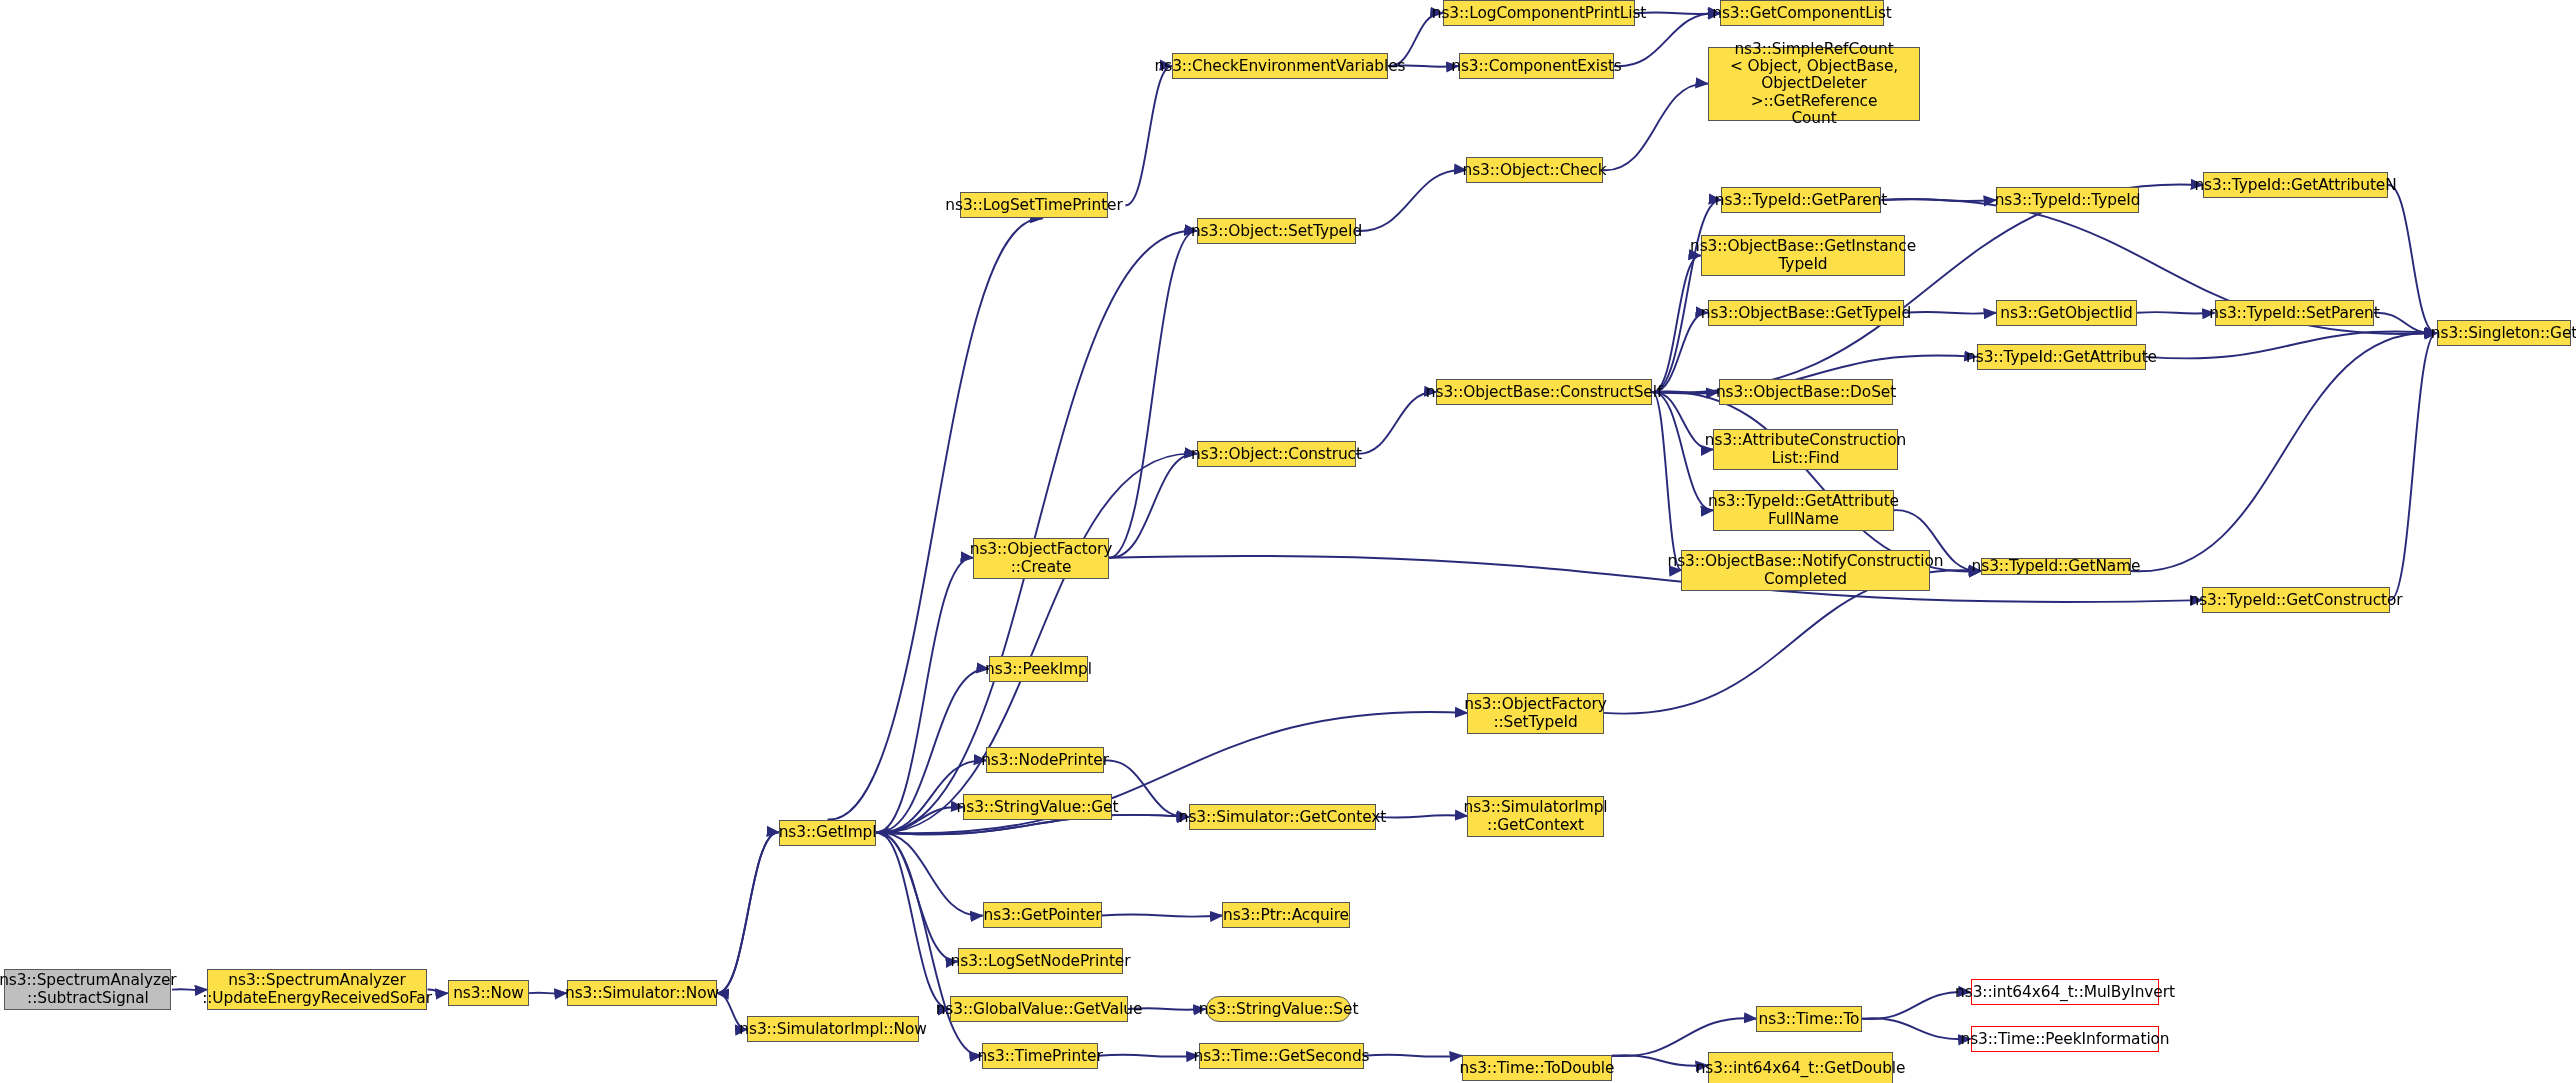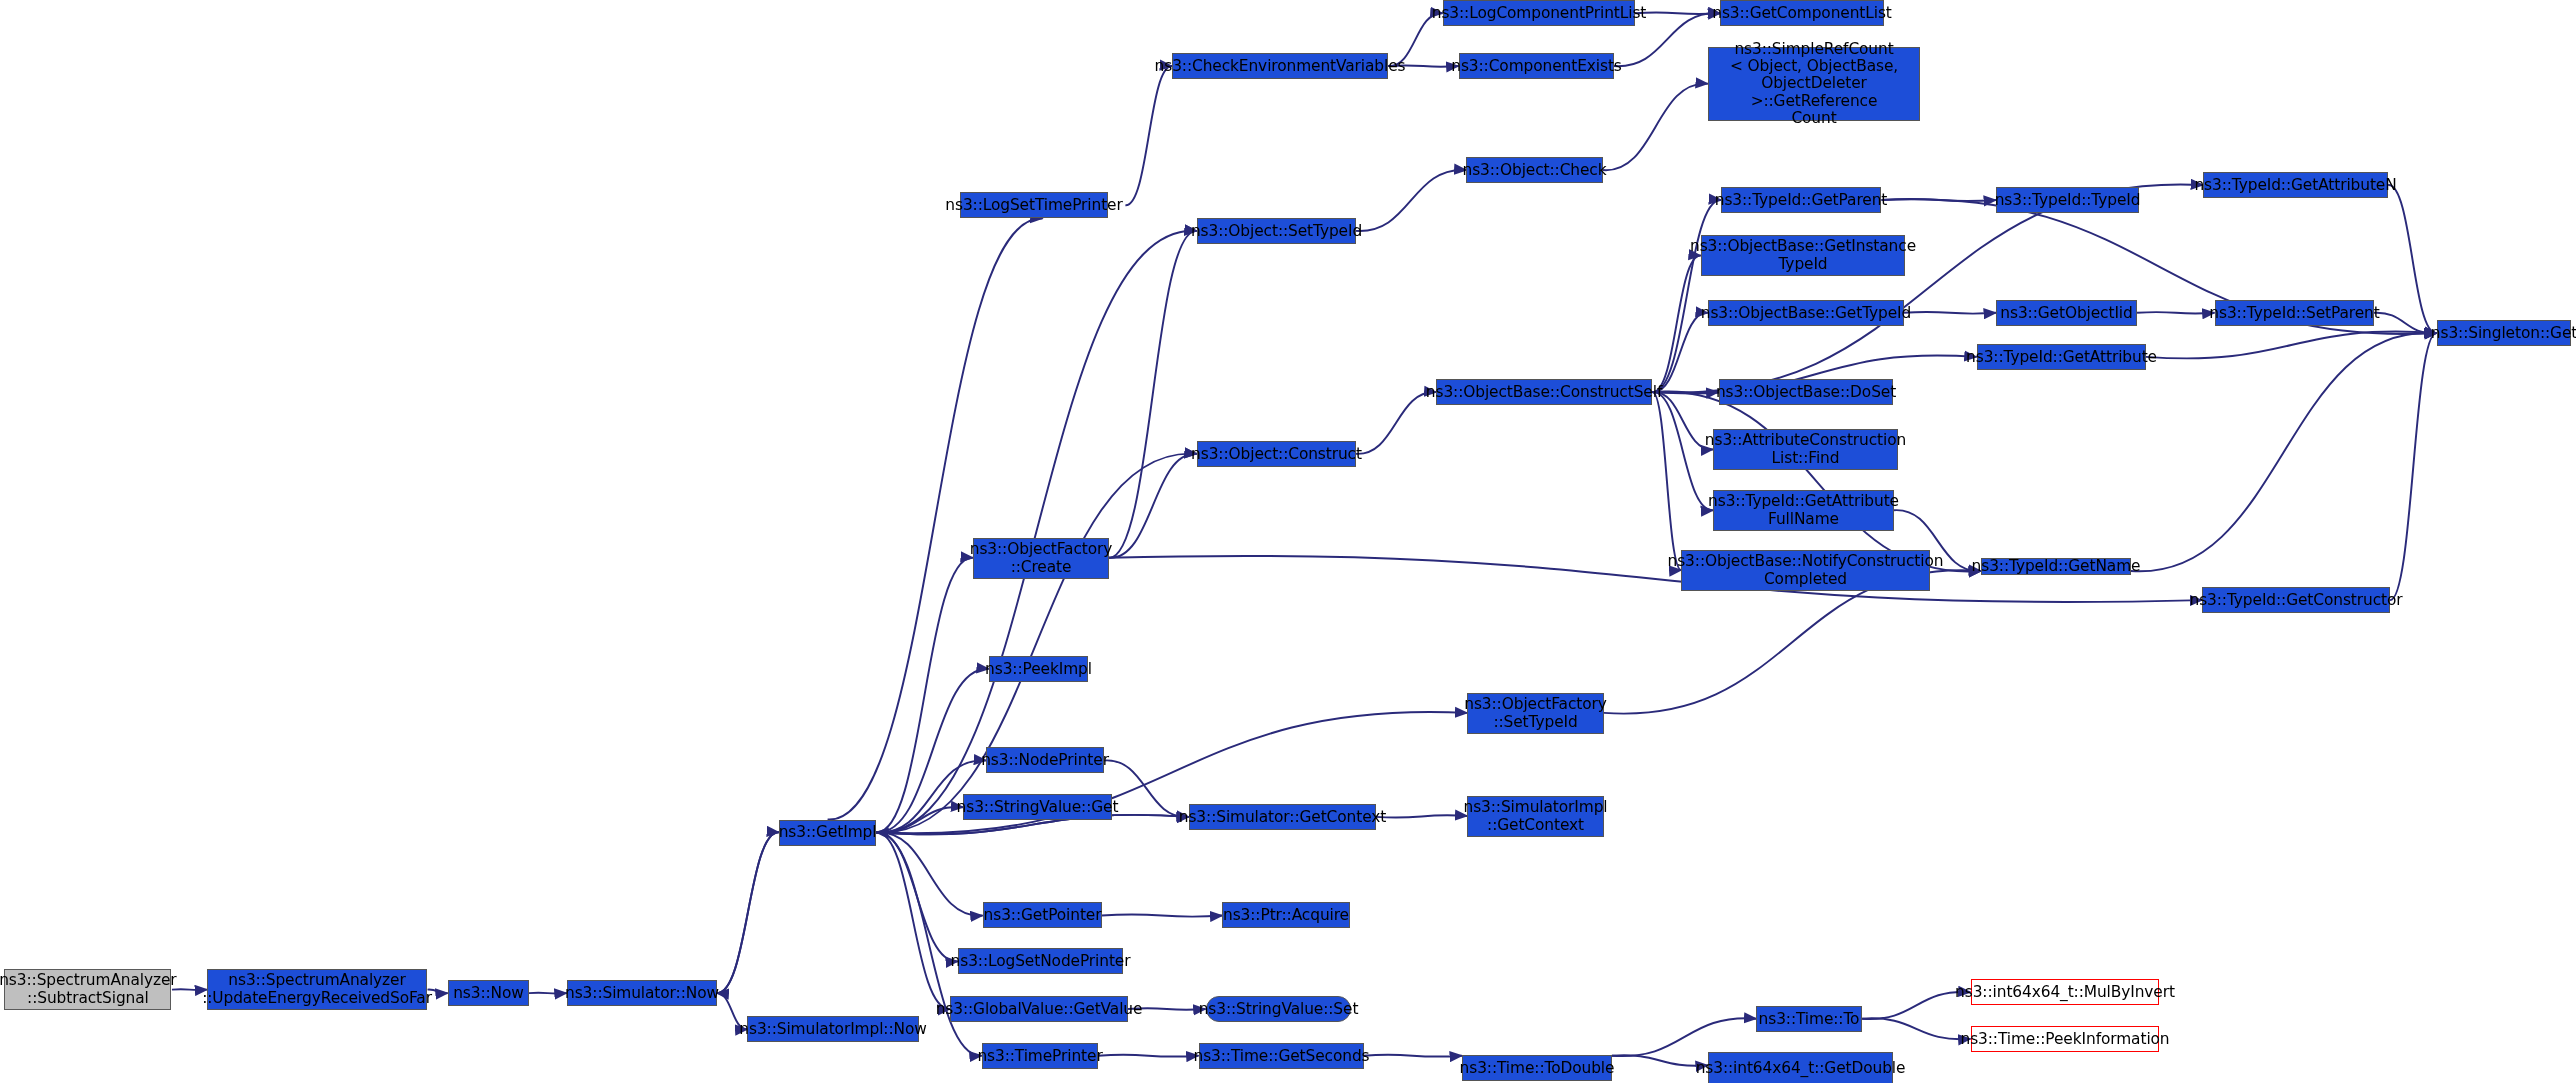--- a/index.html
+++ b/index.html
@@ -23,21 +23,21 @@
     height: 1083px;
     pointer-events: none;
   }
   .node {
     position: absolute;
     box-sizing: border-box;
     display: flex;
     align-items: center;
     justify-content: center;
     text-align: center;
-    background: #1d4ed8;
+    background: #fde047;
     border: 0.9px solid #555555;
     color: #000000;
     font-size: 15.4px;
     line-height: 1.12;
     letter-spacing: -0.1px;
     white-space: pre-line;
     padding: 0 3.5px;
     z-index: 5;
   }
   .node.root {

